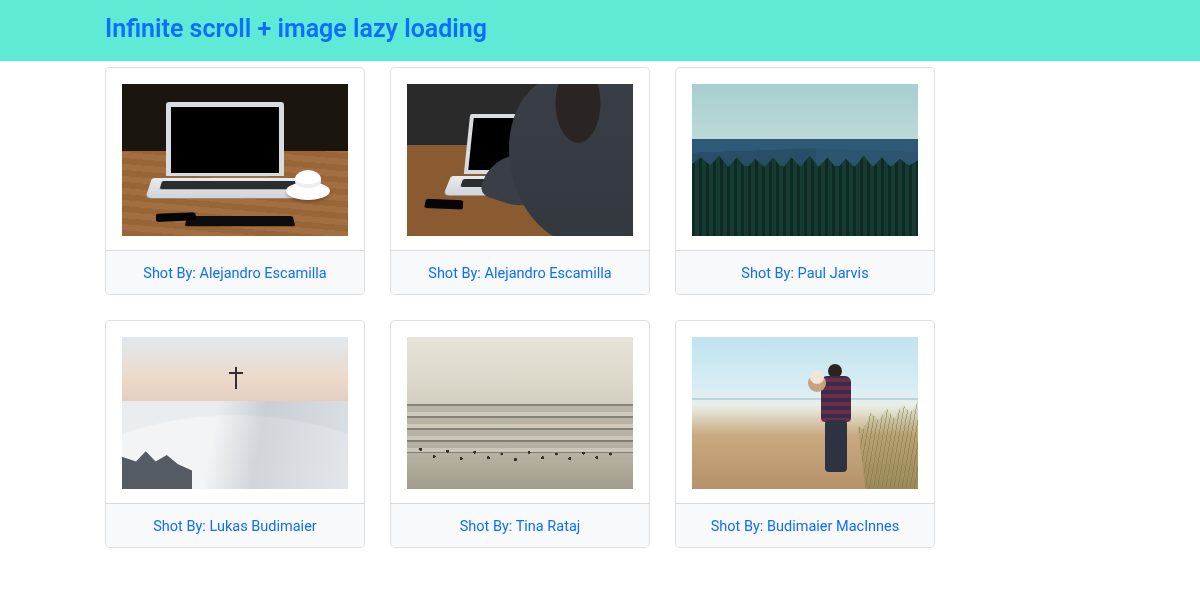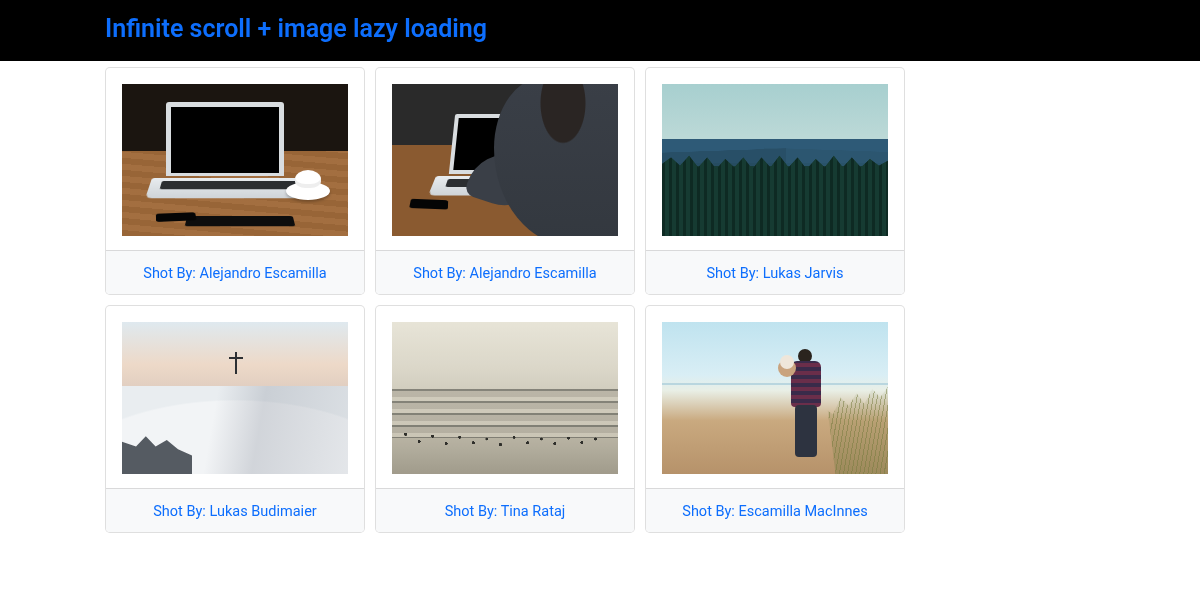--- a/index.html
+++ b/index.html
@@ -4,36 +4,36 @@
 <style>
   * { box-sizing: border-box; margin: 0; padding: 0; }
   body {
     font-family: -apple-system, BlinkMacSystemFont, "Segoe UI", Roboto, "Helvetica Neue", Arial, sans-serif;
     background: #fff;
     width: 1200px;
     height: 600px;
     overflow: hidden;
   }
   .header-band {
-    background: #000000;
+    background: #5eead4;
     padding: 14px 12px 18px 0;
   }
   .container {
     max-width: 900px;
     margin: 0 0 0 105px;
   }
   .page-title {
     color: #0d6efd;
     font-size: 25px;
     font-weight: 600;
   }
   .grid {
     display: grid;
     grid-template-columns: repeat(3, 260px);
-    gap: 10px;
+    gap: 25px;
     margin: 6px 0 0 105px;
   }
   .card {
     background: #fff;
     border: 1px solid rgba(0,0,0,.125);
     border-radius: 5px;
     overflow: hidden;
     display: flex;
     flex-direction: column;
   }
@@ -222,21 +222,21 @@
   </div>
 
   <div class="card">
     <div class="card-img-wrap">
       <div class="card-img ill-3">
         <div class="mtn"></div>
         <div class="trees"></div>
       </div>
     </div>
     <div class="card-footer">
-      <a href="#"><span>Shot By: </span><span>Lukas Jarvis</span></a>
+      <a href="#"><span>Shot By: </span><span>Paul Jarvis</span></a>
     </div>
   </div>
 
   <div class="card">
     <div class="card-img-wrap">
       <div class="card-img ill-5">
         <div class="hill"></div>
         <div class="shade"></div>
         <div class="rocks"></div>
         <div class="cross"></div>
@@ -267,17 +267,17 @@
         <div class="grass"></div>
         <div class="man">
           <div class="head"></div>
           <div class="torso"></div>
           <div class="legs"></div>
         </div>
         <div class="baby"></div>
       </div>
     </div>
     <div class="card-footer">
-      <a href="#"><span>Shot By: </span><span>Escamilla MacInnes</span></a>
+      <a href="#"><span>Shot By: </span><span>Budimaier MacInnes</span></a>
     </div>
   </div>
 
 </div>
 
 </body></html>

